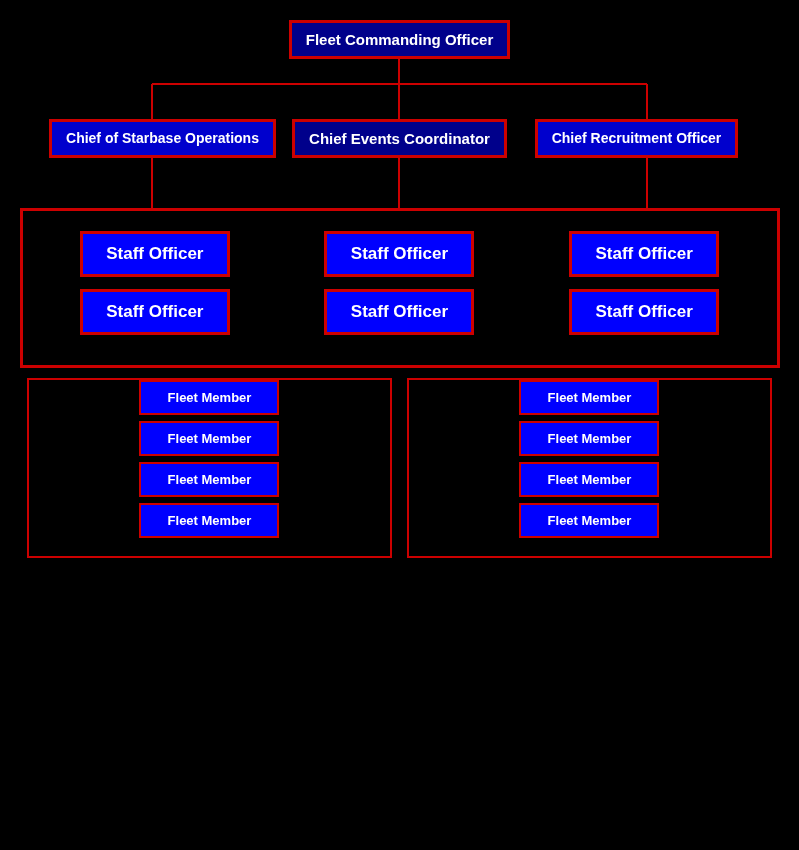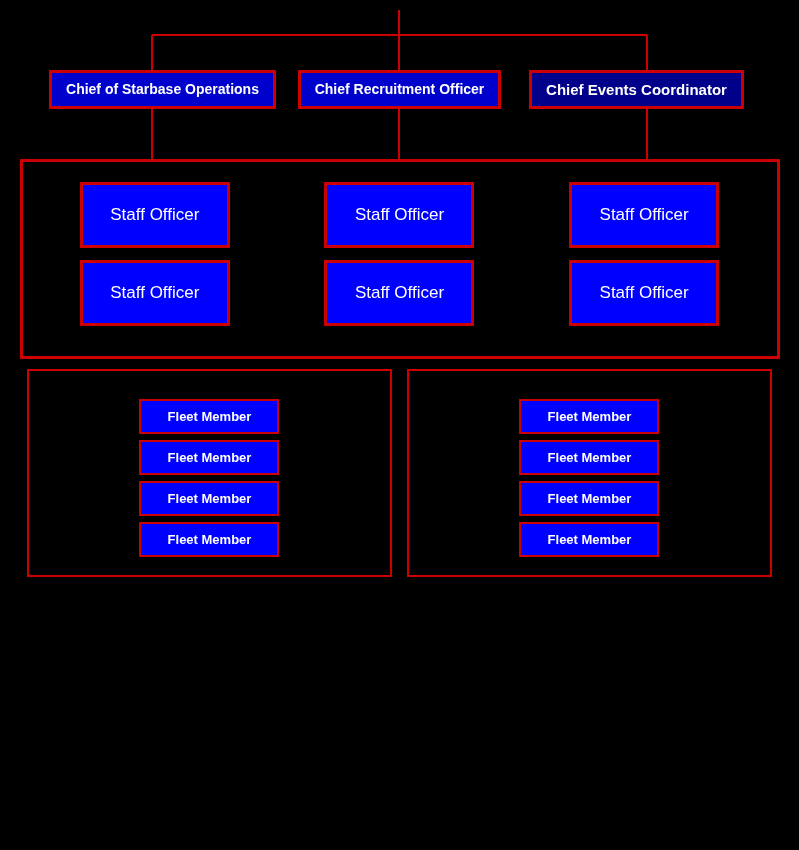--- a/index.html
+++ b/index.html
@@ -34,23 +34,23 @@
       text-align: center;
       padding: 8px 14px;
       min-width: 120px;
     }
 
     .box-staff {
       background: #0000FF;
       border: 3px solid #CC0000;
       color: white;
       font-size: 17px;
-      font-weight: normal;
-      text-align: center;
-      padding: 20px 18px;
+      font-weight: bold;
+      text-align: center;
+      padding: 10px 18px;
       min-width: 150px;
     }
 
     .box-fleet {
       background: #0000FF;
       border: 2px solid #CC0000;
       color: white;
       font-size: 13px;
       font-weight: bold;
       text-align: center;
@@ -126,33 +126,38 @@
     
     .fleet-sections {
       display: flex;
       justify-content: space-around;
       width: 760px;
       margin-top: 10px;
     }
 
     .fleet-group {
       border: 2px solid #CC0000;
-      padding: 28px 12px 12px 12px;
+      padding: 0 12px 12px 12px;
       width: 48%;
       display: flex;
       flex-direction: column;
       align-items: center;
       gap: 0;
     }
   </style>
 </head>
 <body>
 
 <div class="chart-wrapper">
 
+  <div class="level-top">
+    <div class="box-dark">
+      <span>Fleet Commanding Officer</span>
+    </div>
+  </div>
 
   <svg class="lines-top connector-svg" viewBox="0 0 799 60" width="799" height="60">
 
     <line x1="399" y1="0" x2="399" y2="25" stroke="#CC0000" stroke-width="2"></line>
 
     <line x1="152" y1="25" x2="647" y2="25" stroke="#CC0000" stroke-width="2"></line>
 
     <line x1="152" y1="25" x2="152" y2="60" stroke="#CC0000" stroke-width="2"></line>
 
     <line x1="399" y1="25" x2="399" y2="60" stroke="#CC0000" stroke-width="2"></line>
@@ -160,27 +165,27 @@
     <line x1="647" y1="25" x2="647" y2="60" stroke="#CC0000" stroke-width="2"></line>
   </svg>
 
   <div class="level-chiefs">
     <div class="chief-box">
       <div class="box-blue">
         <span>Chief of Starbase Operations</span>
       </div>
     </div>
     <div class="chief-box">
+      <div class="box-dark">
+        <span>Chief Events Coordinator</span>
+      </div>
+    </div>
+    <div class="chief-box">
       <div class="box-blue">
         <span>Chief Recruitment Officer</span>
-      </div>
-    </div>
-    <div class="chief-box">
-      <div class="box-dark">
-        <span>Chief Events Coordinator</span>
       </div>
     </div>
   </div>
 
   <svg class="lines-chiefs connector-svg" viewBox="0 0 799 50" width="799" height="50">
     <line x1="152" y1="0" x2="152" y2="50" stroke="#CC0000" stroke-width="2"></line>
     <line x1="399" y1="0" x2="399" y2="50" stroke="#CC0000" stroke-width="2"></line>
     <line x1="647" y1="0" x2="647" y2="50" stroke="#CC0000" stroke-width="2"></line>
   </svg>
 

